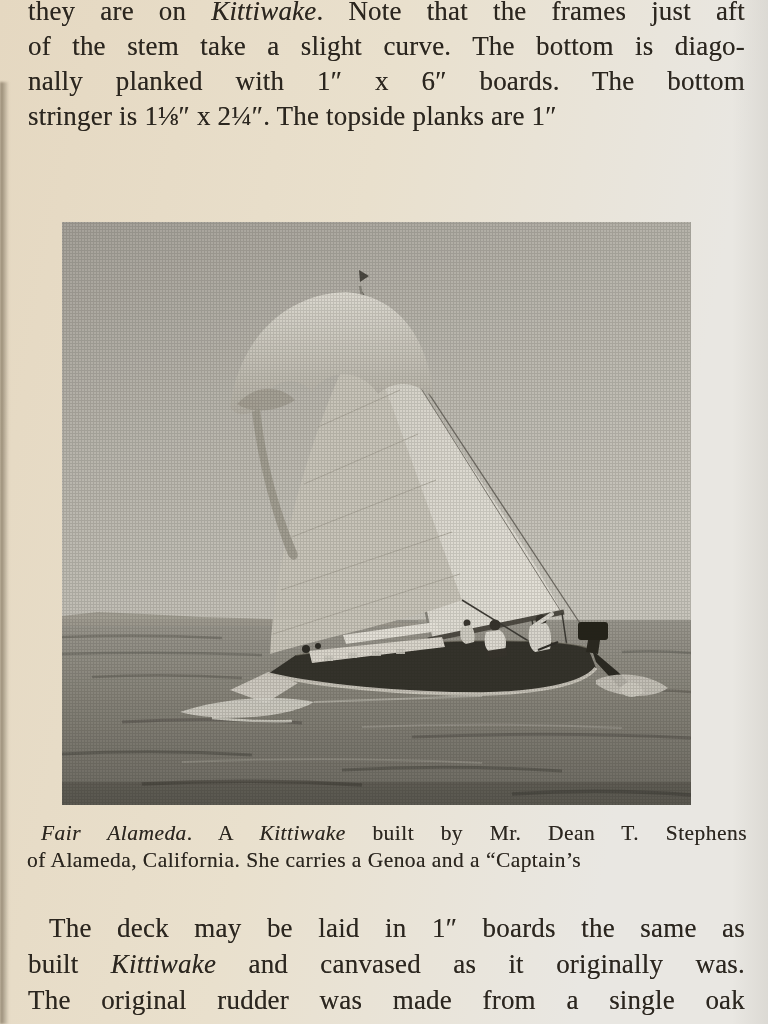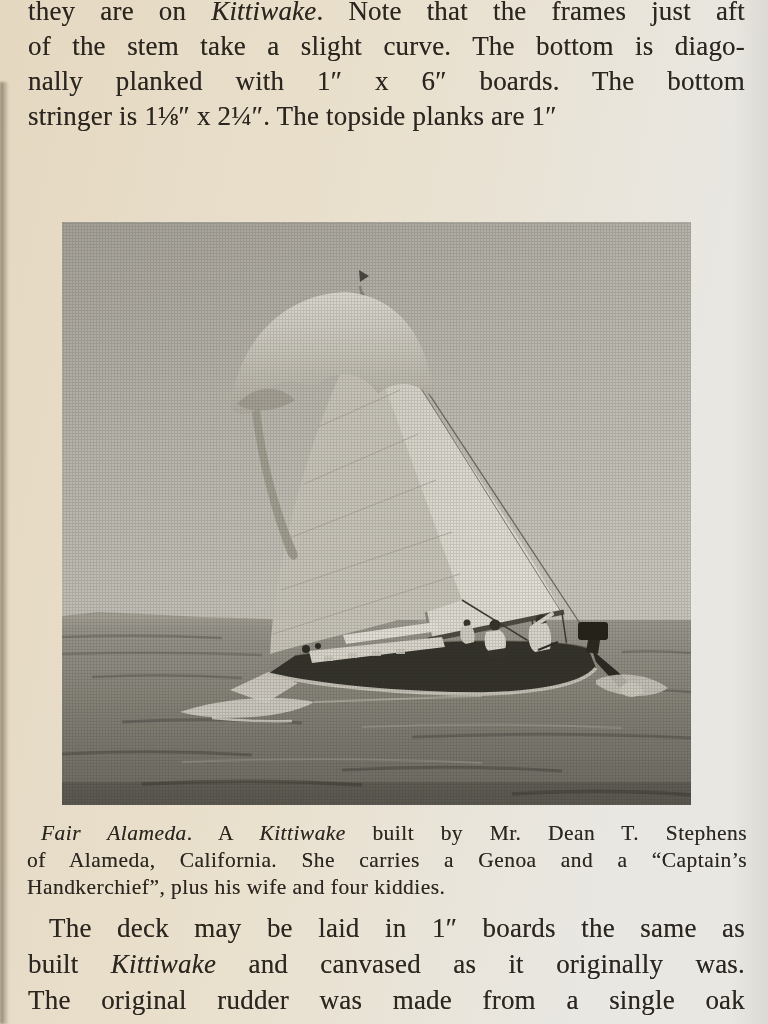--- a/index.html
+++ b/index.html
@@ -180,21 +180,20 @@
         <path d="M534,458 C556,448 588,452 606,466 C590,478 552,476 534,462 Z" fill="#ccc9c0" opacity="0.85"></path>
         <line x1="252" y1="480" x2="420" y2="474" stroke="#c2bfb5" stroke-width="2" opacity="0.6"></line>
       </g>
     </svg>
     <div class="halftone"></div>
   </figure>
 
   <div class="para caption">
       <div class="line"><span class="it">Fair Alameda</span><span>. A </span><span class="it">Kittiwake</span><span> built by Mr. Dean T. Stephens</span></div>
       <div class="line"><span>of Alameda, California. She carries a Genoa and a “Captain’s</span></div>
-      <div class="line"><span>Handkerchief”, plus his wife and four kiddies.</span></div>
     </div>
 
   <div class="para para-bottom">
       <div class="line"><span>The deck may be laid in 1″ boards the same as</span></div>
       <div class="line"><span>built </span><span class="it">Kittiwake</span><span> and canvased as it originally was.</span></div>
       <div class="line"><span>The original rudder was made from a single oak</span></div>
     </div>
 
   <div class="edge-left"></div>
   <div class="edge-right"></div>

